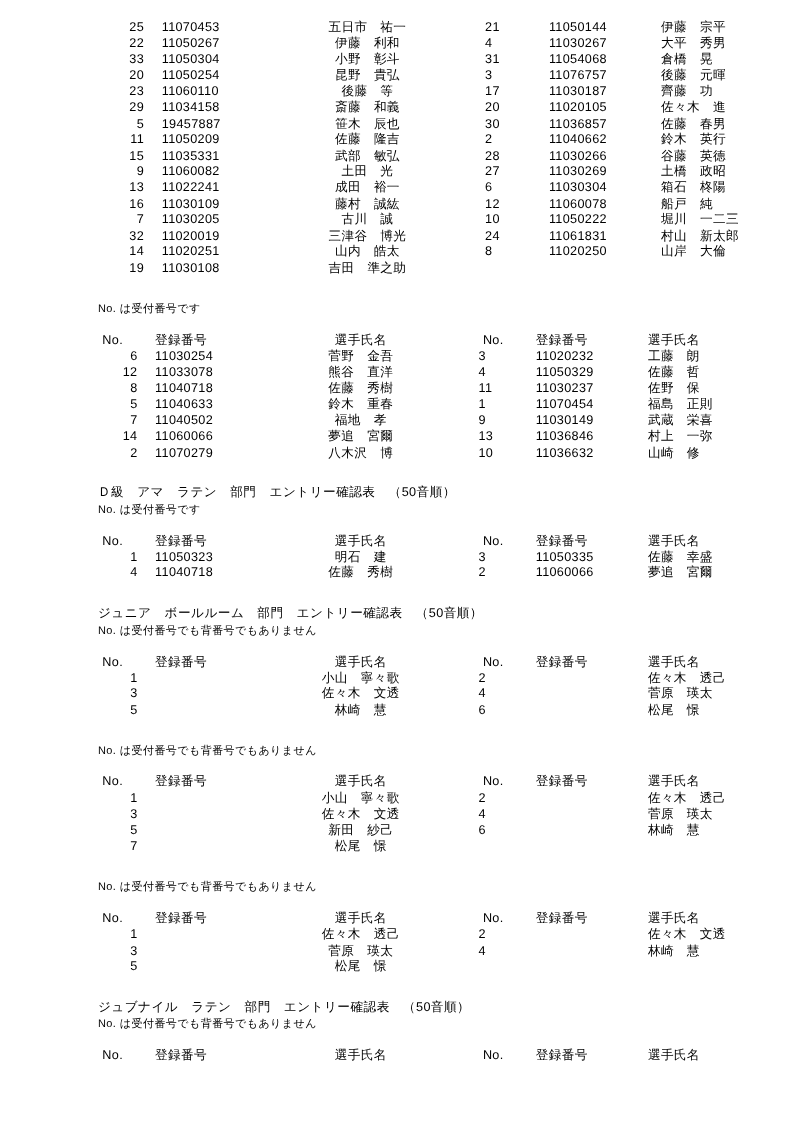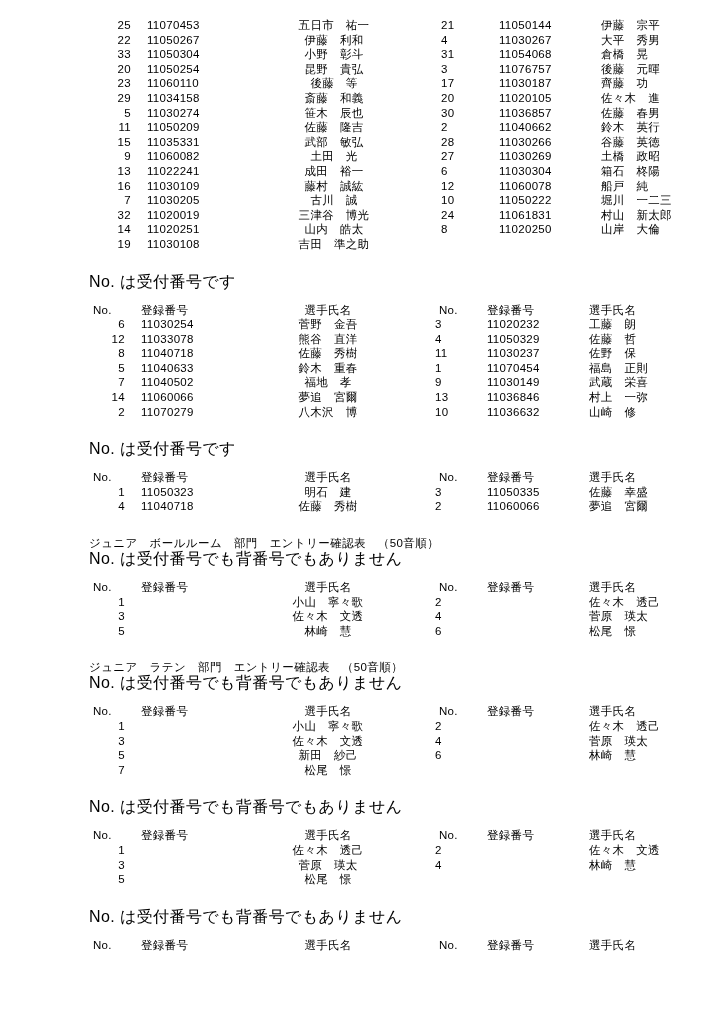--- a/index.html
+++ b/index.html
@@ -25,21 +25,21 @@
   .section {
     margin-bottom: 0;
   }
   .sec-head {
     font-size: 11.5px;
     line-height: 15px;
     letter-spacing: 0.4px;
     white-space: pre;
   }
   .sec-sub {
-    font-size: 16px;
+    font-size: 10px;
     line-height: 15px;
     letter-spacing: 0.4px;
     white-space: pre;
   }
   .spacer-lg { height: 22px; }
   .spacer-md { height: 14px; }
 
   table.entries {
     border-collapse: collapse;
     font-size: 11.5px;
@@ -122,21 +122,21 @@
           <td class="c-no">29</td>
           <td class="c-reg">11034158</td>
           <td class="c-name">斎藤　和義</td>
           <td class="c-gap"></td>
           <td class="c-no2">20</td>
           <td class="c-reg2">11020105</td>
           <td class="c-name2">佐々木　進</td>
         </tr>
         <tr>
           <td class="c-no">5</td>
-          <td class="c-reg">11030274</td>
+          <td class="c-reg">19457887</td>
           <td class="c-name">笹木　辰也</td>
           <td class="c-gap"></td>
           <td class="c-no2">30</td>
           <td class="c-reg2">11036857</td>
           <td class="c-name2">佐藤　春男</td>
         </tr>
         <tr>
           <td class="c-no">11</td>
           <td class="c-reg">11050209</td>
           <td class="c-name">佐藤　隆吉</td>
@@ -298,20 +298,21 @@
               <td class="c-gap"></td>
               <td class="c-no2">10</td>
               <td class="c-reg2">11036632</td>
               <td class="c-name2">山崎　修</td>
             </tr>
           </tbody>
         </table>
         <div class="spacer-lg"></div>
       </div>
       <div class="section">
+        <div class="sec-head">Ｄ級　アマ　ラテン　部門　エントリー確認表　（50音順）</div>
         <div class="sec-sub">No. は受付番号です</div>
         <div class="spacer-md"></div>
         <table class="entries">
           <tbody>
             <tr class="hdr">
               <td class="c-no">No.</td>
               <td class="c-reg">登録番号</td>
               <td class="c-name">選手氏名</td>
               <td class="c-gap"></td>
               <td class="c-no2">No.</td>
@@ -380,21 +381,20 @@
               <td class="c-gap"></td>
               <td class="c-no2">6</td>
               <td class="c-reg2"></td>
               <td class="c-name2">松尾　憬</td>
             </tr>
           </tbody>
         </table>
         <div class="spacer-lg"></div>
       </div>
       <div class="section">
-        <div class="sec-head">ジュニア　ラテン　部門　エントリー確認表　（50音順）</div>
         <div class="sec-sub">No. は受付番号でも背番号でもありません</div>
         <div class="spacer-md"></div>
         <table class="entries">
           <tbody>
             <tr class="hdr">
               <td class="c-no">No.</td>
               <td class="c-reg">登録番号</td>
               <td class="c-name">選手氏名</td>
               <td class="c-gap"></td>
               <td class="c-no2">No.</td>
@@ -480,20 +480,21 @@
               <td class="c-gap"></td>
               <td class="c-no2"></td>
               <td class="c-reg2"></td>
               <td class="c-name2"></td>
             </tr>
           </tbody>
         </table>
         <div class="spacer-lg"></div>
       </div>
       <div class="section">
+        <div class="sec-head">ジュブナイル　ラテン　部門　エントリー確認表　（50音順）</div>
         <div class="sec-sub">No. は受付番号でも背番号でもありません</div>
         <div class="spacer-md"></div>
         <table class="entries">
           <tbody>
             <tr class="hdr">
               <td class="c-no">No.</td>
               <td class="c-reg">登録番号</td>
               <td class="c-name">選手氏名</td>
               <td class="c-gap"></td>
               <td class="c-no2">No.</td>

